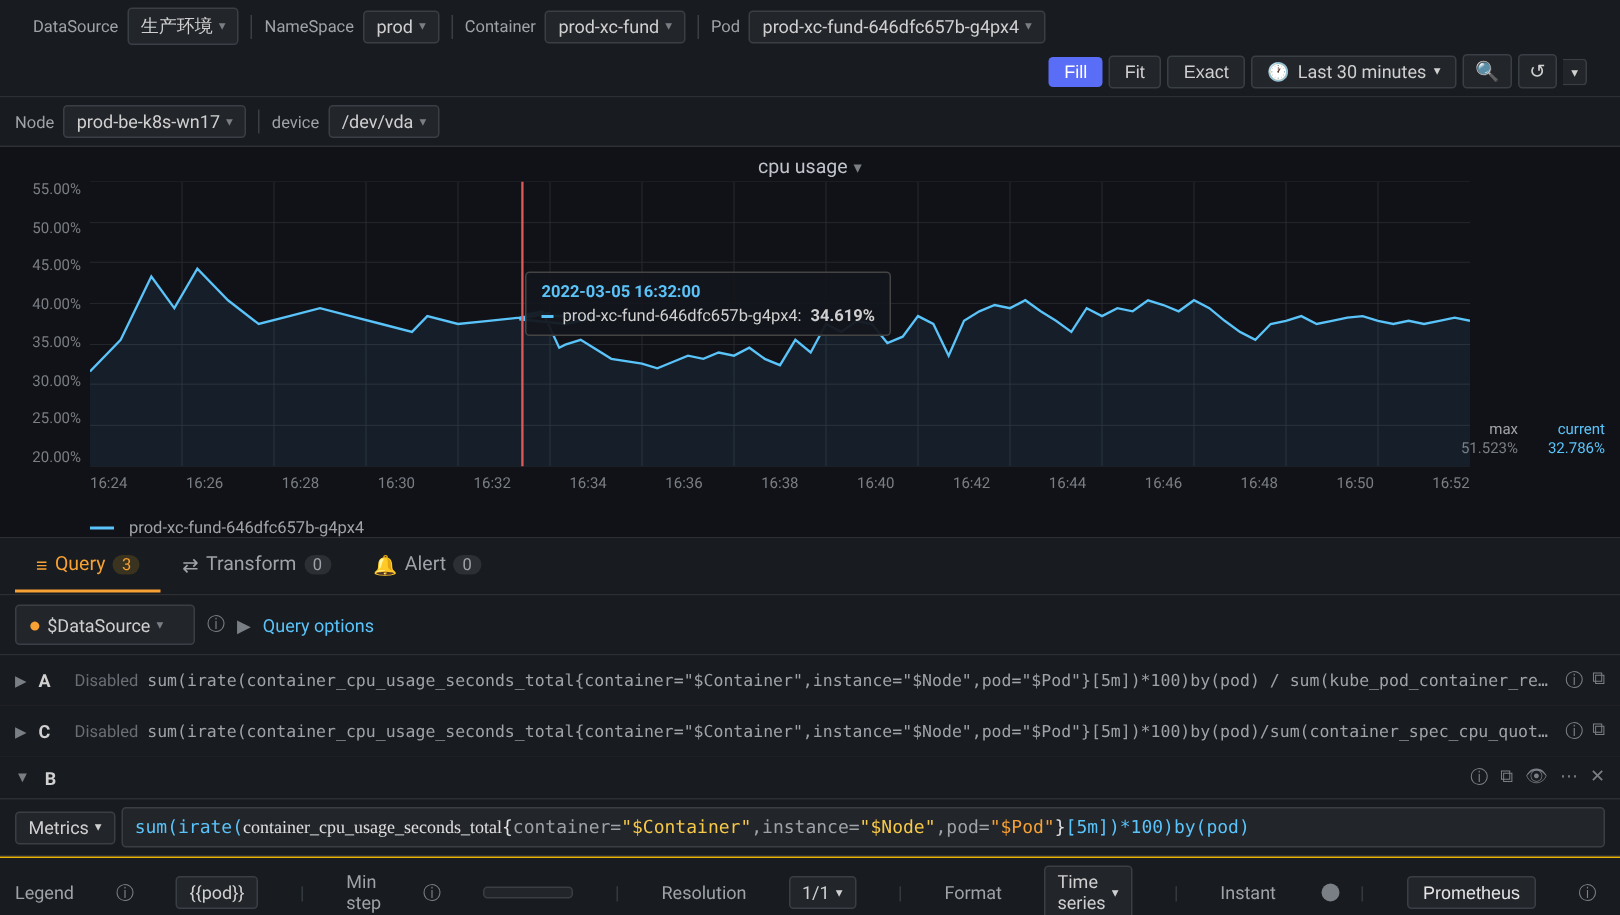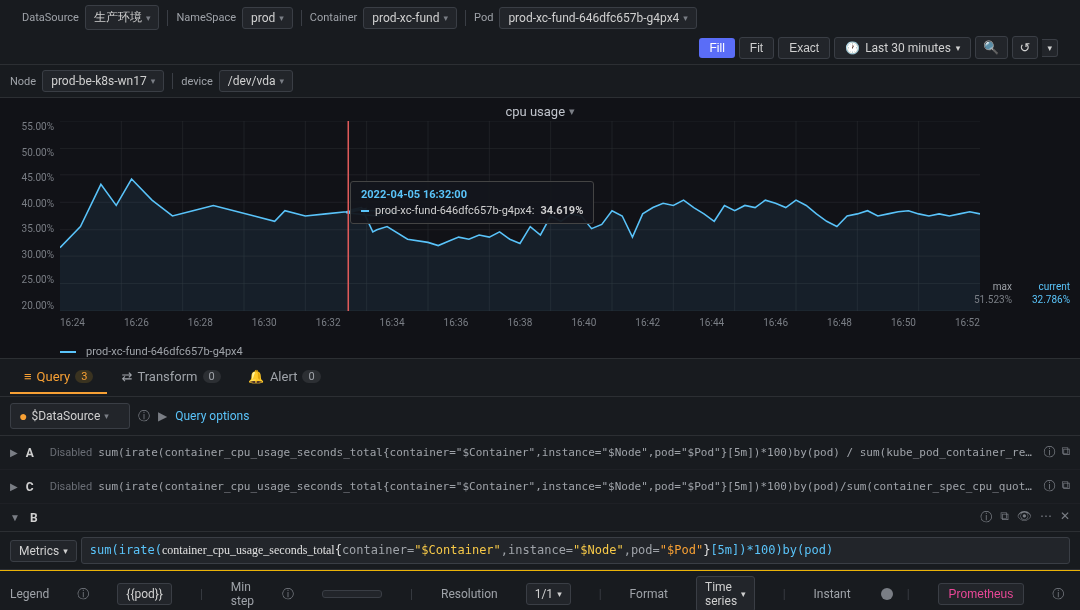--- a/index.html
+++ b/index.html
@@ -368,21 +368,21 @@
     }
     .toggle-knob {
       width: 12px;
       height: 12px;
       background: #7a7e85;
       border-radius: 50%;
       position: absolute;
       top: 2px;
       left: 2px;
     }
-    .btn-prometheus { background: #22252a; border: 1px solid #3a3e45; border-radius: 3px; padding: 3px 10px; color: #ec4899; cursor: pointer; font-size: 12px; }
+    .btn-prometheus { background: #22252a; border: 1px solid #3a3e45; border-radius: 3px; padding: 3px 10px; color: #e5e5e5; cursor: pointer; font-size: 12px; }
     .btn-exemplars { background: #22252a; border: 1px solid #3a3e45; border-radius: 3px; padding: 3px 10px; color: #d0d0d0; cursor: pointer; font-size: 12px; }
 
     .legend-dot { display: inline-block; width: 16px; height: 2px; background: #5ac4fa; vertical-align: middle; margin-right: 4px; }
     .eye-icon { color: #5ac4fa; }
   </style>
 </head>
 <body>
 
 <div class="top-toolbar">
   <span class="toolbar-label">DataSource</span>
@@ -484,21 +484,21 @@
 
         <polyline fill="none" stroke="#5ac4fa" stroke-width="1.5" points="0,120 20,100 40,60 55,80 70,55 90,75 110,90 130,85 150,80 170,85 190,90 210,95 220,85 240,90 260,88 280,86 300,83 280,87 310,90 330,86 285,84 295,82 306,105 310,103 320,100 340,112 360,115 370,118 380,114 390,110 400,112 410,108 420,110 430,105 440,112 450,116 460,100 470,108 480,90 490,95 500,88 510,90 520,102 530,98 540,85 550,90 560,110 570,88 580,82 590,78 600,80 610,75 620,82 630,88 640,95 650,80 660,85 670,80 680,82 690,75 700,78 710,82 720,75 730,80 740,88 750,95 760,100 770,90 780,88 790,85 800,90 810,88 820,86 830,85 840,88 850,90 860,88 870,90 880,88 890,86 900,88"></polyline>
 
         <polyline fill="rgba(90,196,250,0.08)" stroke="none" points="0,120 20,100 40,60 55,80 70,55 90,75 110,90 130,85 150,80 170,85 190,90 210,95 220,85 240,90 260,88 280,86 300,83 280,87 310,90 330,86 285,84 295,82 306,105 310,103 320,100 340,112 360,115 370,118 380,114 390,110 400,112 410,108 420,110 430,105 440,112 450,116 460,100 470,108 480,90 490,95 500,88 510,90 520,102 530,98 540,85 550,90 560,110 570,88 580,82 590,78 600,80 610,75 620,82 630,88 640,95 650,80 660,85 670,80 680,82 690,75 700,78 710,82 720,75 730,80 740,88 750,95 760,100 770,90 780,88 790,85 800,90 810,88 820,86 830,85 840,88 850,90 860,88 870,90 880,88 890,86 900,88 900,180 0,180"></polyline>
 
         <line x1="282" y1="0" x2="282" y2="180" stroke="#e05a5a" stroke-width="1.5"></line>
       </svg>
     </div>
 
     <div class="chart-tooltip">
-      <div class="tt-time">2022-04-05 16:32:00</div>
+      <div class="tt-time">2022-03-05 16:32:00</div>
       <div class="tt-row">
         <span class="tt-dot"></span>
         <span>prod-xc-fund-646dfc657b-g4px4:</span>
         <span style="color:#d0d0d0; font-weight:bold;">34.619%</span>
       </div>
     </div>
 
     <div class="chart-x-labels">
       <span>16:24</span>
       <span>16:26</span>

